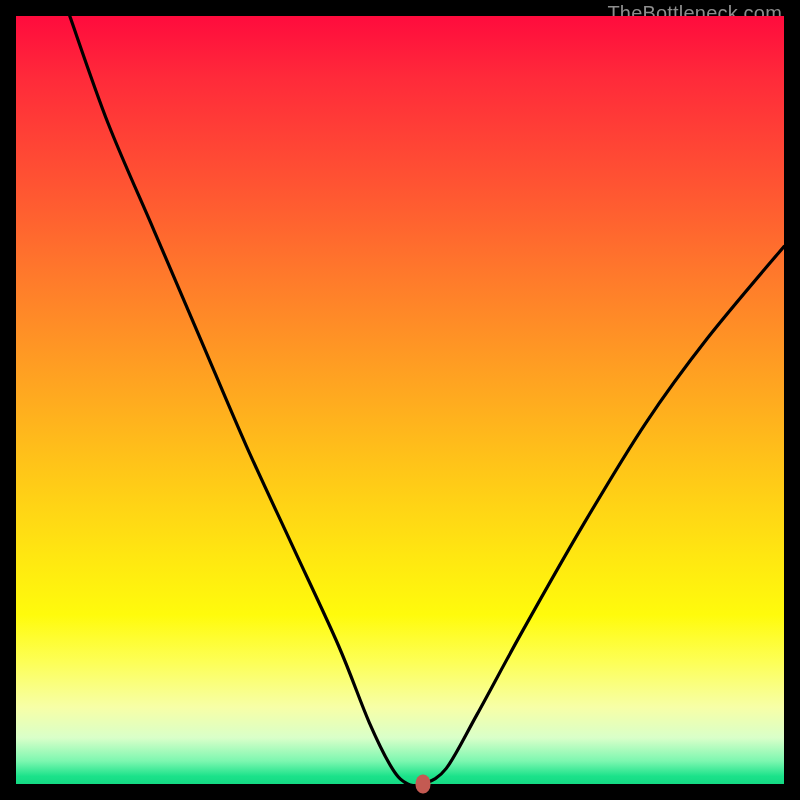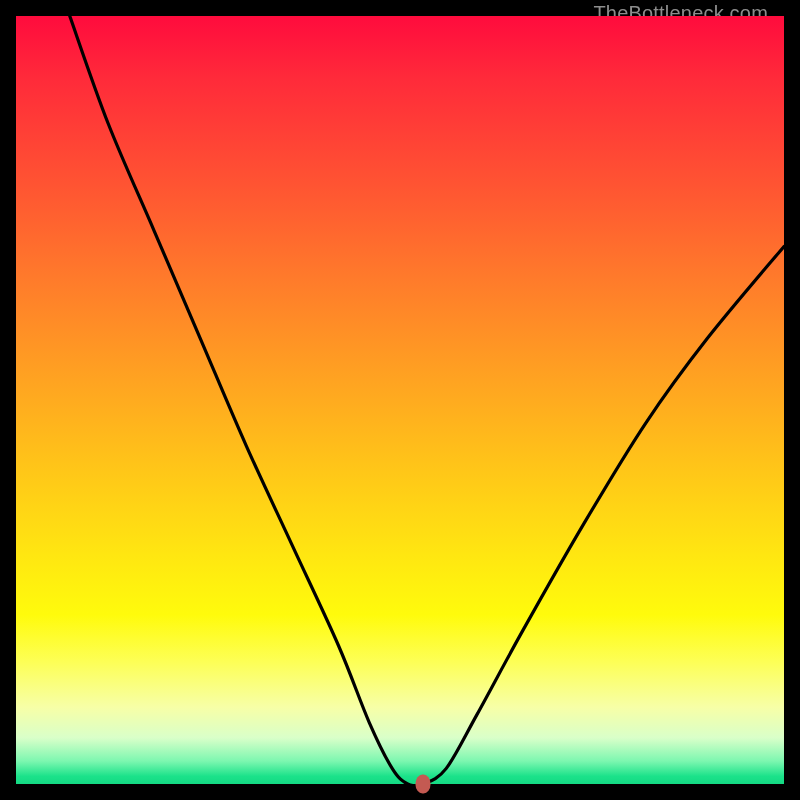--- a/index.html
+++ b/index.html
@@ -33,21 +33,21 @@
       #f7ffa7 90%,
       #d9ffc9 94%,
       #7df7b0 97%,
       #1be28a 99%,
       #14d983 100%
     );
   }
   .watermark {
     position: absolute;
     top: -14px;
-    right: 16px;
+    right: 2px;
     font-family: Arial, Helvetica, sans-serif;
     font-size: 20px;
     color: #8d8d8d;
     letter-spacing: 0.2px;
   }
   svg.curve {
     position: absolute;
     left: 0; top: 0;
     width: 768px; height: 768px;
     pointer-events: none;

